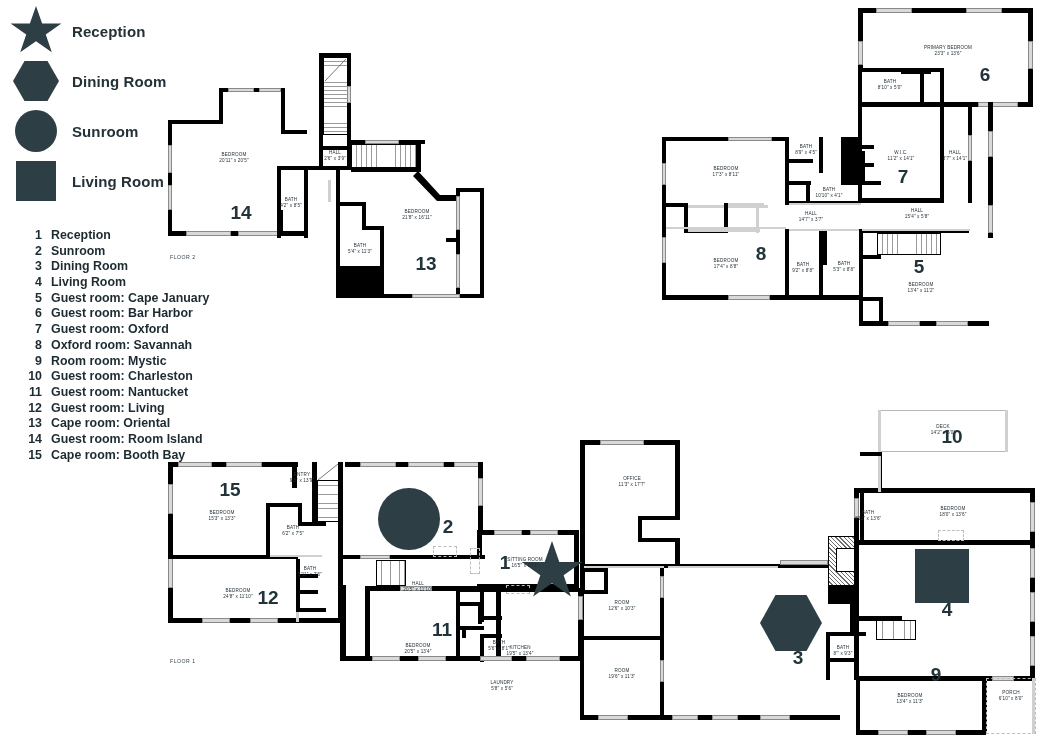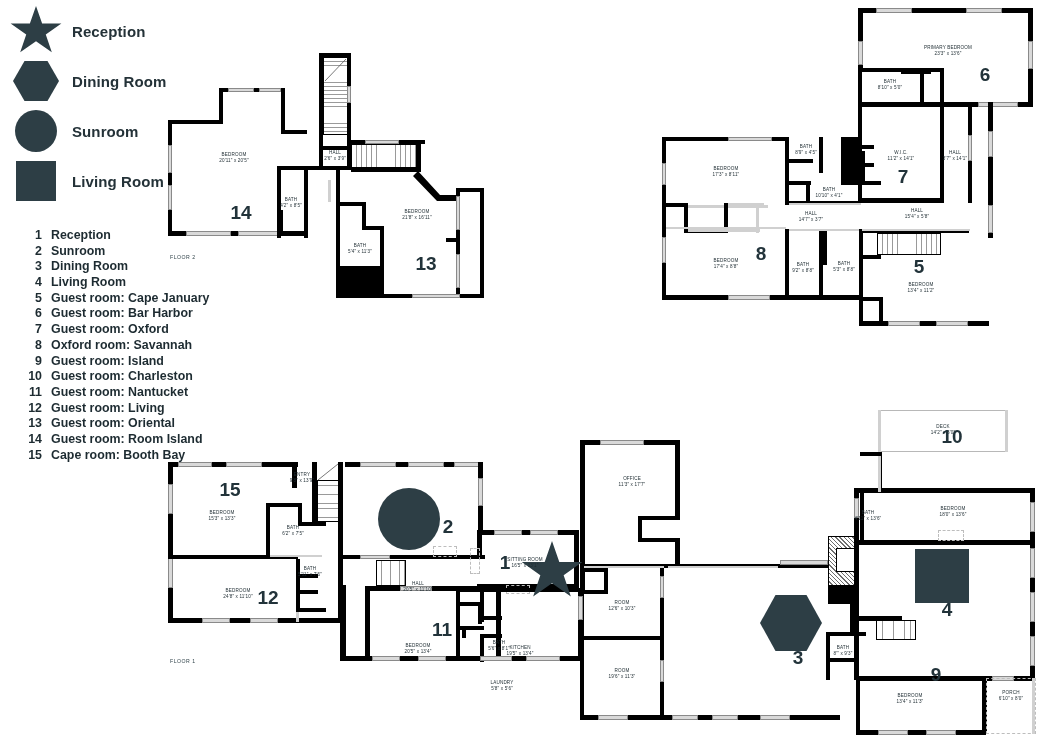--- a/index.html
+++ b/index.html
@@ -118,37 +118,37 @@
     <div class="rl-row">
         <span class="rl-num">7</span>
         <span class="rl-name">Guest room: Oxford</span>
       </div>
     <div class="rl-row">
         <span class="rl-num">8</span>
         <span class="rl-name">Oxford room: Savannah</span>
       </div>
     <div class="rl-row">
         <span class="rl-num">9</span>
-        <span class="rl-name">Guest room: Island</span>
+        <span class="rl-name">Room room: Mystic</span>
       </div>
     <div class="rl-row">
         <span class="rl-num">10</span>
         <span class="rl-name">Guest room: Charleston</span>
       </div>
     <div class="rl-row">
         <span class="rl-num">11</span>
         <span class="rl-name">Guest room: Nantucket</span>
       </div>
     <div class="rl-row">
         <span class="rl-num">12</span>
         <span class="rl-name">Guest room: Living</span>
       </div>
     <div class="rl-row">
         <span class="rl-num">13</span>
-        <span class="rl-name">Guest room: Oriental</span>
+        <span class="rl-name">Cape room: Oriental</span>
       </div>
     <div class="rl-row">
         <span class="rl-num">14</span>
         <span class="rl-name">Guest room: Room Island</span>
       </div>
     <div class="rl-row">
         <span class="rl-num">15</span>
         <span class="rl-name">Cape room: Booth Bay</span>
       </div>
   </div>

